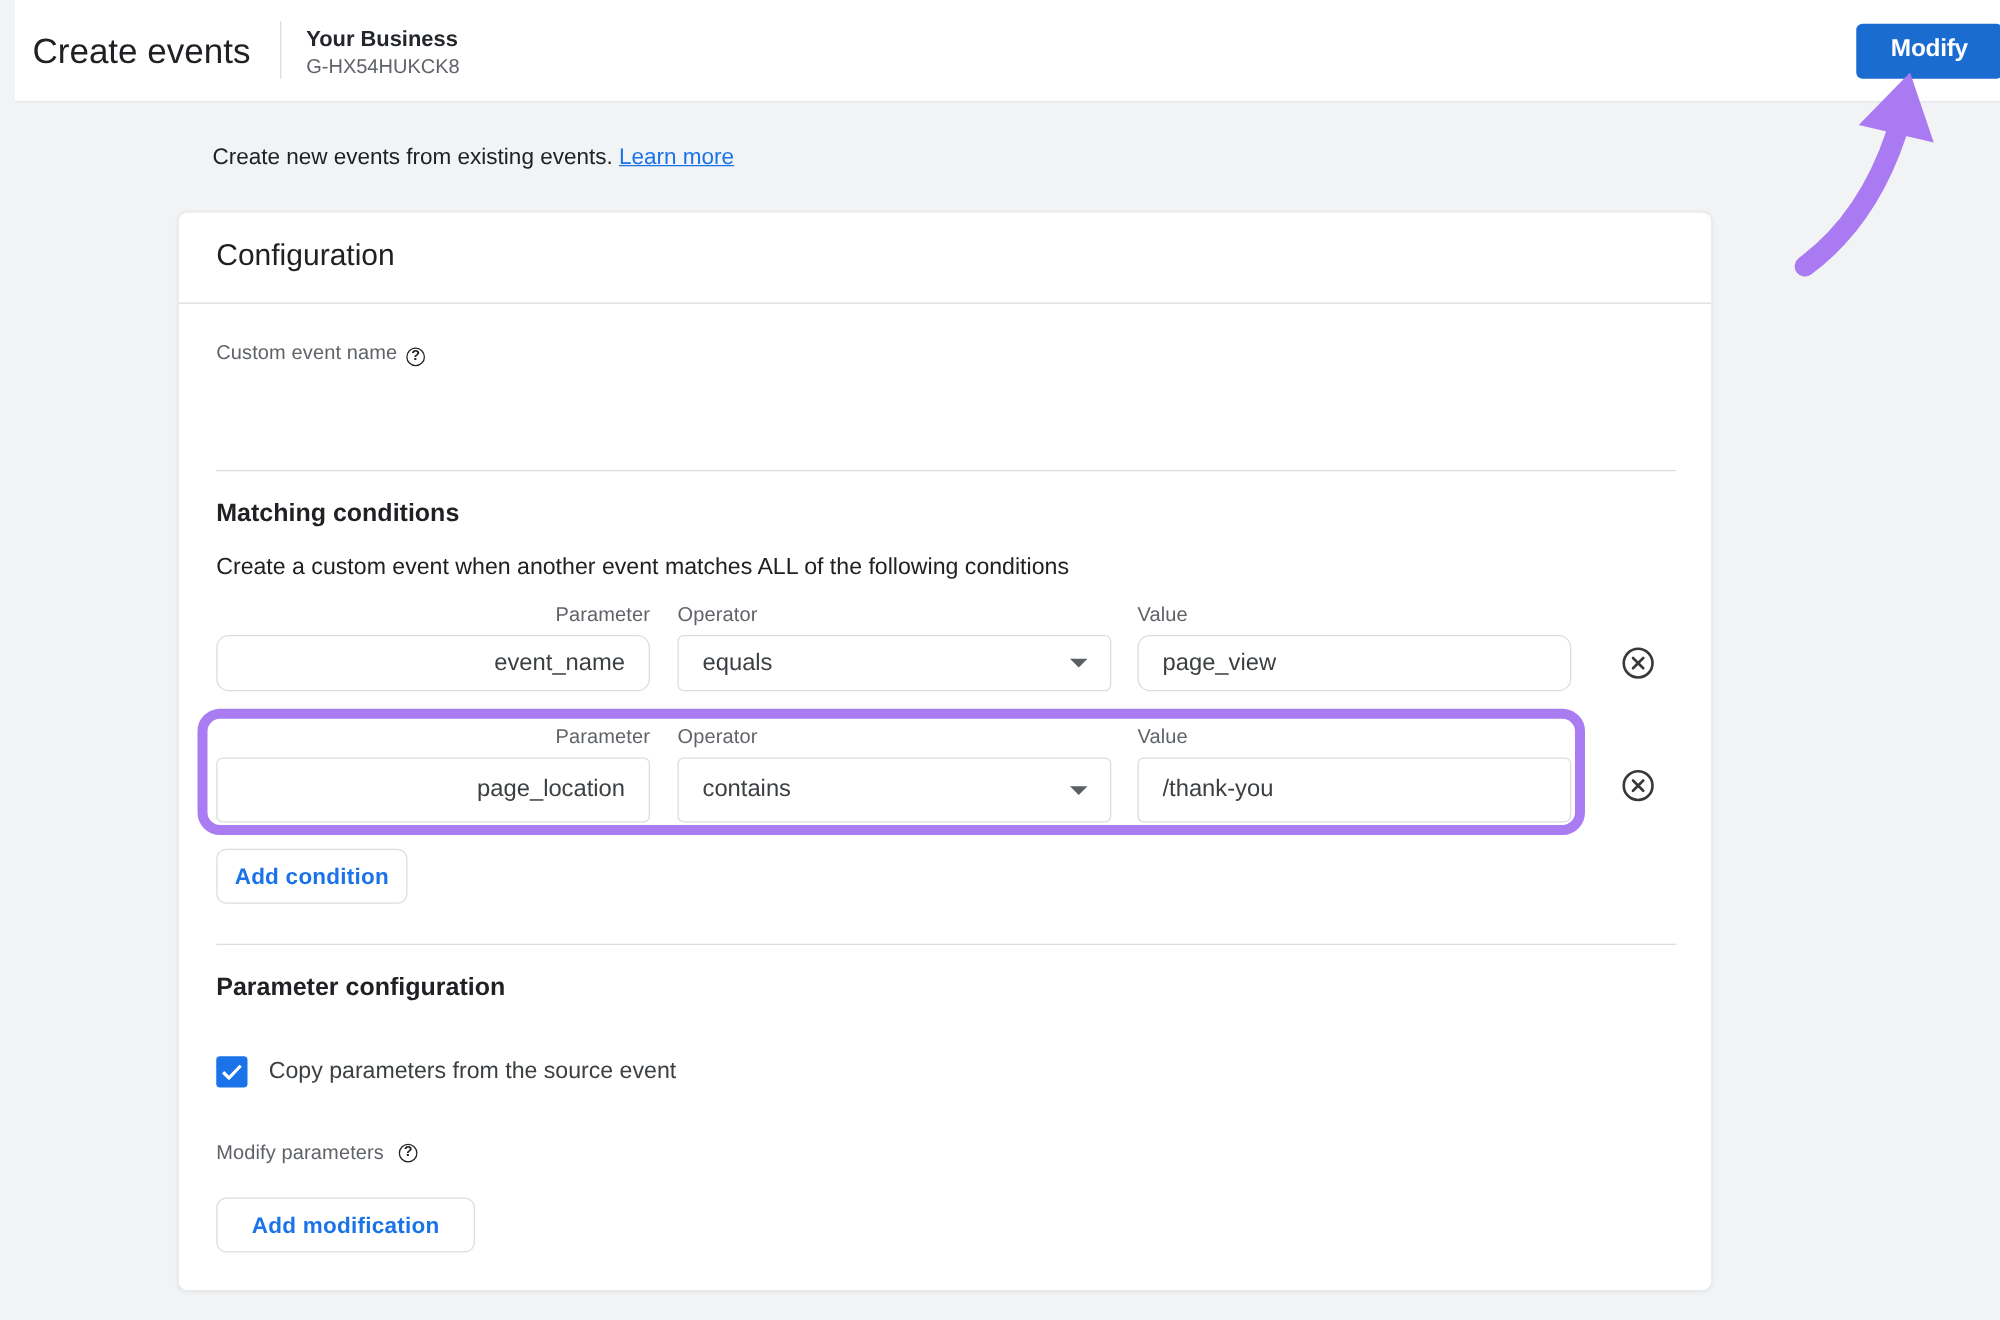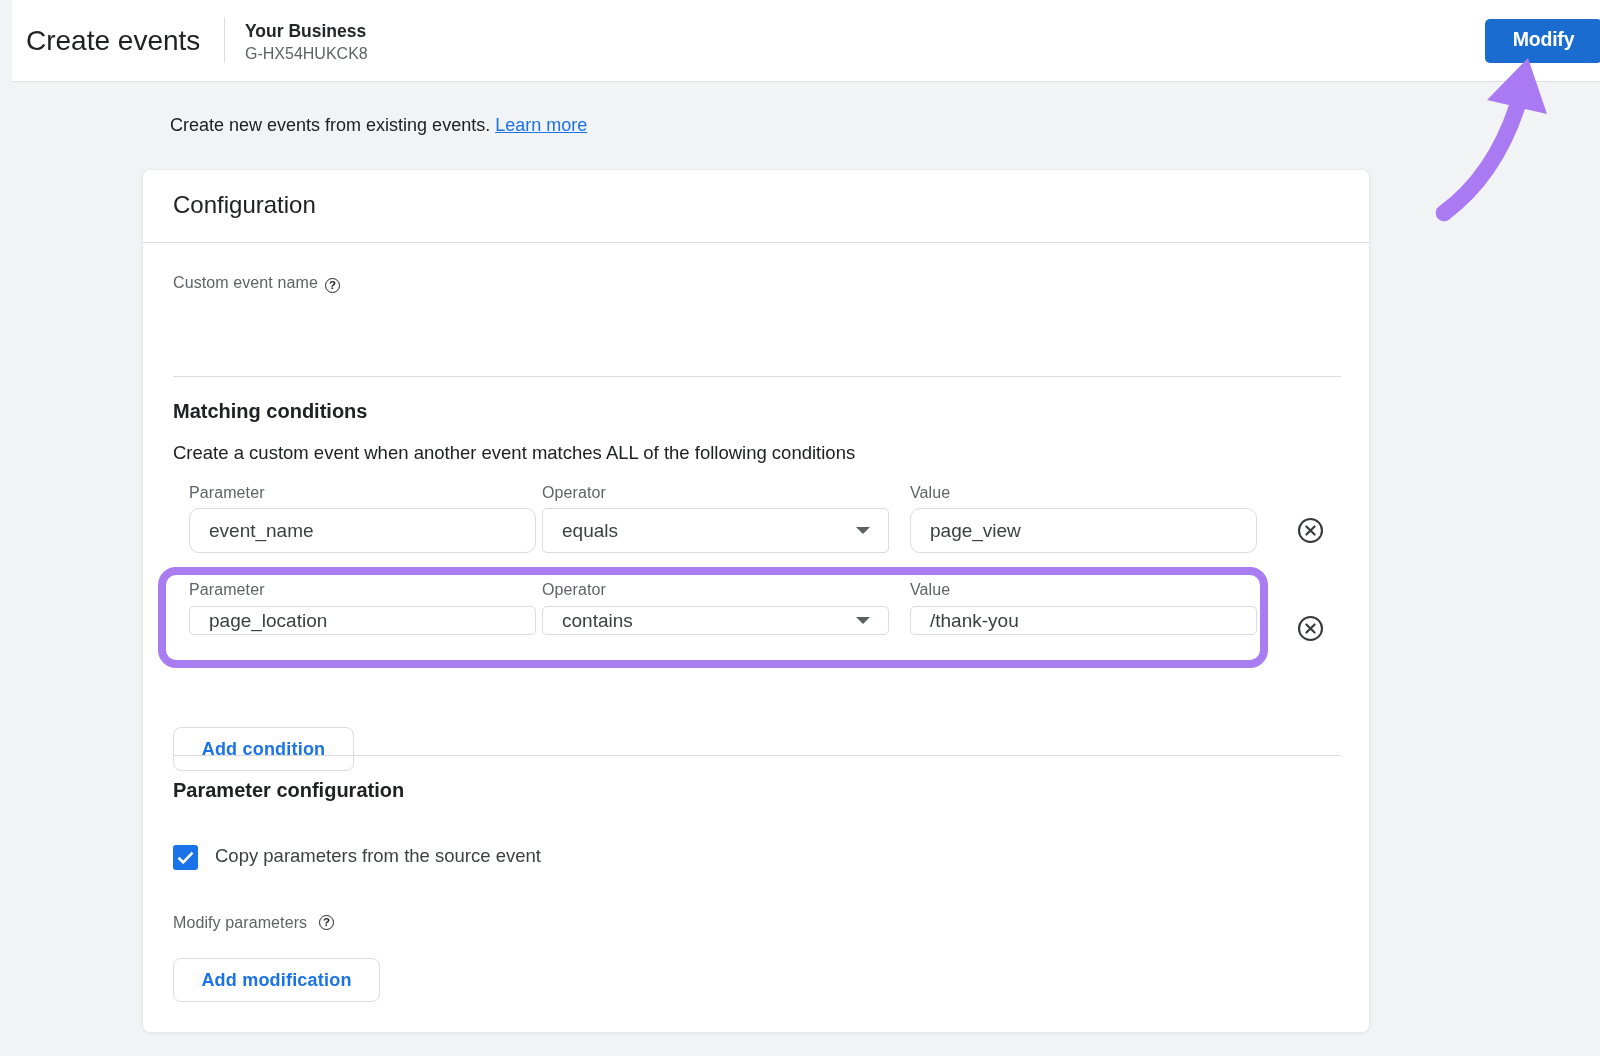--- a/index.html
+++ b/index.html
@@ -74,27 +74,27 @@
     padding:0 19px; outline:none;
   }
   .cen-input { left:30px; top:131px; width:560px; height:45px; }
   .section-heading {
     position:absolute; left:30px; font-size:20px; font-weight:700; color:#202124;
   }
   .match-desc {
     position:absolute; left:30px; top:272px; font-size:18.5px; color:#202124;
   }
   
-  .col-param { left:46px; width:347px; }
+  .col-param { left:30px; width:347px;text-align:right; }
   .col-op    { left:399px; width:347px; }
   .col-val   { left:767px; width:347px; }
   .row1-label { top:314px; }
   .row1-input { top:338px; height:45px;border-radius:10px; }
   .row2-label { top:411px; }
-  .row2-input { top:436px; height:29px; }
+  .row2-input { top:436px; height:52px; }
   .select-box {
     position:absolute; border:1px solid #dadce0; border-radius:5px; background:#fff;
     font-size:19px; color:#3c4043; display:flex; align-items:center;
     padding:0 19px; cursor:pointer;
   }
   .caret {
     position:absolute; right:18px; top:50%; margin-top:-3.5px;
     width:0; height:0; border-left:7px solid transparent;
     border-right:7px solid transparent; border-top:7px solid #5c5f62;
   }
@@ -109,21 +109,21 @@
     border:8px solid #aa7cf2; border-radius:18px;
     pointer-events:none;
   }
   .outline-button {
     position:absolute; background:#fff; border:1px solid #dadce0; border-radius:8px;
     color:#1a73e8; font-size:18px; font-weight:600;
     font-family:"Liberation Sans", sans-serif;
     display:flex; align-items:center; justify-content:center; cursor:pointer;
     letter-spacing:0.2px;
   }
-  .add-condition { left:30px; top:509px; width:181px; height:44px;margin-top:48px; }
+  .add-condition { left:30px; top:509px; width:153px; height:44px; }
   .add-modification { left:30px; top:788px; width:207px; height:44px; }
   .checkbox {
     position:absolute; left:30px; top:675px; width:25px; height:25px;
     background:#1a73e8; border-radius:3px; display:flex;
     align-items:center; justify-content:center; cursor:pointer;
   }
   .copy-label {
     position:absolute; left:72px; top:675px; font-size:18.5px; color:#3c4043;
   }
   .mod-label-row { top:743.5px; }

